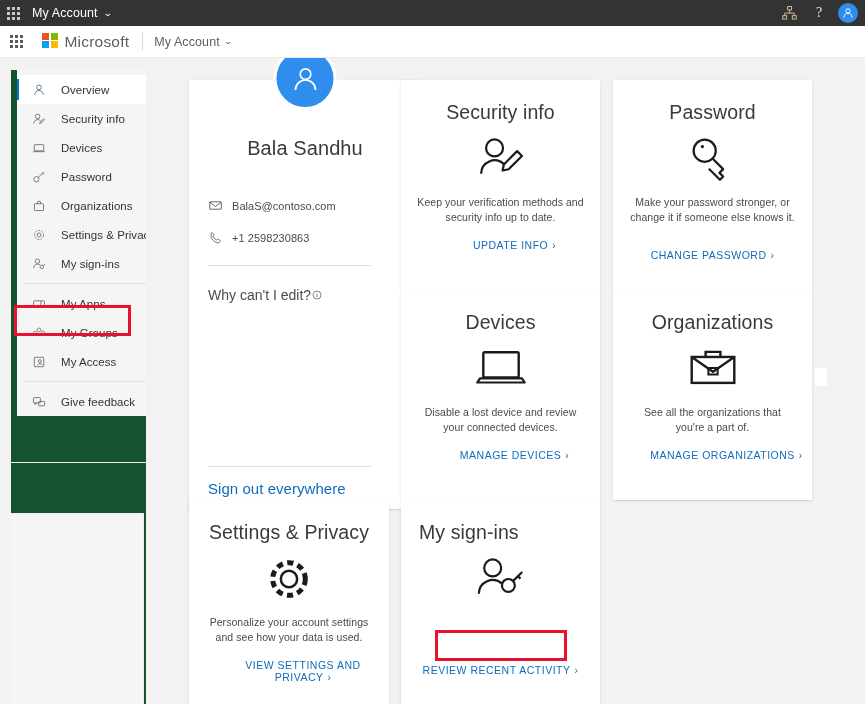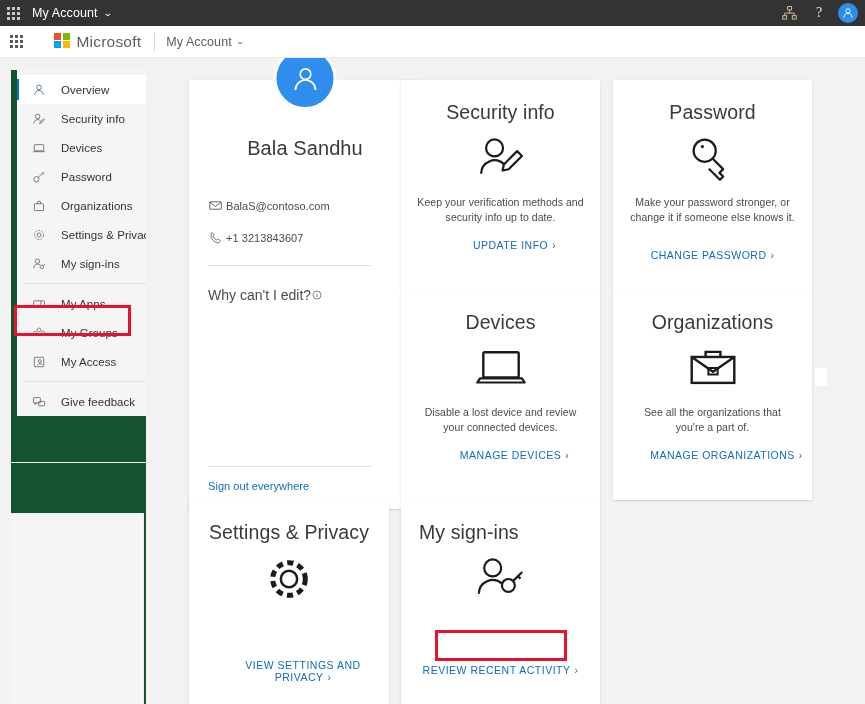--- a/index.html
+++ b/index.html
@@ -65,21 +65,21 @@
     display: flex; align-items: center;
     border-bottom: 1px solid #eaeaea;
   }
   .subbar-waffle {
     width: 32px; height: 32px;
     display: flex; align-items: center; justify-content: center;
     cursor: pointer;
   }
   .subbar-waffle .waffle-grid i { background: #5b5b5b; }
   .ms-logo {
-    display: flex; margin-left: 22px; cursor: pointer;
+    display: flex; margin-left: 10px; cursor: pointer;
   }
   .ms-squares {
     display: grid;
     grid-template-columns: 7px 7px;
     grid-template-rows: 7px 7px;
     gap: 1.5px;
   }
   .ms-squares i { display: block; width: 7px; height: 7px; }
   .ms-squares i:nth-child(1) { background: #f25022; }
   .ms-squares i:nth-child(2) { background: #7fba00; }
@@ -203,21 +203,21 @@
   .profile-row {
     position: absolute; left: 19px;
     display: flex; align-items: center;
   }
   .profile-row .pr-ico {
     width: 15px; height: 15px;
     display: flex; align-items: center; justify-content: center;
     flex: 0 0 15px;
   }
   .profile-row .pr-txt {
-    font-size: 11px; color: #4a4a4a; margin-left: 3px;
+    font-size: 11px; color: #4a4a4a; margin-left: 9px;
     letter-spacing: .05px;
   }
   .profile-row-email { top: 118px; }
   .profile-row-phone { top: 150px; }
   .profile-hr {
     position: absolute; left: 19px; top: 185px;
     width: 163px; height: 1px; background: #e0e0e0;
   }
   .profile-why {
     position: absolute; left: 19px; top: 207px;
@@ -227,21 +227,21 @@
   }
   .profile-why .info-circle {
     margin-left: 1px; display: inline-flex;
   }
   .profile-hr2 {
     position: absolute; left: 19px; top: 386px;
     width: 163px; height: 1px; background: #e0e0e0;
   }
   .profile-signout {
     position: absolute; left: 19px; top: 400px;
-    font-size: 11px; color: #0f6cbd; cursor: pointer;
+    font-size: 15px; color: #0f6cbd; cursor: pointer;
     letter-spacing: .05px;
   }
 
   
   .fcard { padding: 0; }
   .fcard-title {
     position: absolute; left: 0; top: 21px; width: 100%;
     text-align: center;
     font-size: 19.5px; color: #3b3a39; font-weight: 400;
     letter-spacing: .1px;
@@ -516,21 +516,21 @@
       </span>
       <span class="pr-txt">BalaS@contoso.com</span>
     </div>
 
     <div class="profile-row profile-row-phone">
       <span class="pr-ico">
         <svg width="13" height="13" viewBox="0 0 14 14">
             <path d="M2.2 2.4 a1 1 0 0 1 1.4 -.2 l1.3 1.1 a1 1 0 0 1 .1 1.4 L4.3 5.8 a8 8 0 0 0 3.9 3.9 l1.1 -.7 a1 1 0 0 1 1.4 .1 l1.1 1.3 a1 1 0 0 1 -.2 1.4 l-.9 .7 c-3.6 1.5 -9.9 -5 -8.4 -8.4 z" stroke="#4a4a4a" stroke-width="0.85" fill="none"></path>
           </svg>
       </span>
-      <span class="pr-txt">+1 3213843607</span>
+      <span class="pr-txt">+1 2598230863</span>
     </div>
 
     <div class="profile-hr"></div>
 
     <div class="profile-why">
       <span>Why can't I edit?</span>
       <span class="info-circle">
         <svg width="10" height="10" viewBox="0 0 12 12">
             <circle cx="6" cy="6" r="4.8" stroke="#4a4a4a" stroke-width="0.8" fill="none"></circle>
             <path d="M6 5.2 V8.6" stroke="#4a4a4a" stroke-width="0.9"></path>
@@ -604,20 +604,21 @@
   </div>
 
   <div class="card fcard card-settings">
     <div class="fcard-title">Settings &amp; Privacy</div>
     <div class="fcard-icon">
       <svg width="50" height="48" viewBox="0 0 52 50">
         <circle cx="26" cy="25" r="8.5" stroke="#1b1b1b" stroke-width="2.6" fill="none"></circle>
         <circle cx="26" cy="25" r="17" stroke="#1b1b1b" stroke-width="5.2" fill="none" stroke-dasharray="6.5 4.6"></circle>
       </svg>
     </div>
+    <div class="fcard-desc">Personalize your account settings and see how your data is used.</div>
     <div class="fcard-link link-pos-1">
       <span>VIEW SETTINGS AND PRIVACY</span><span class="chev">›</span>
     </div>
   </div>
 
   <div class="card fcard card-signins">
     <div class="fcard-title align-left">My sign-ins</div>
     <div class="fcard-icon">
       <svg width="54" height="48" viewBox="0 0 58 52">
         <circle cx="20" cy="14" r="9.2" stroke="#1b1b1b" stroke-width="2.4" fill="none"></circle>

